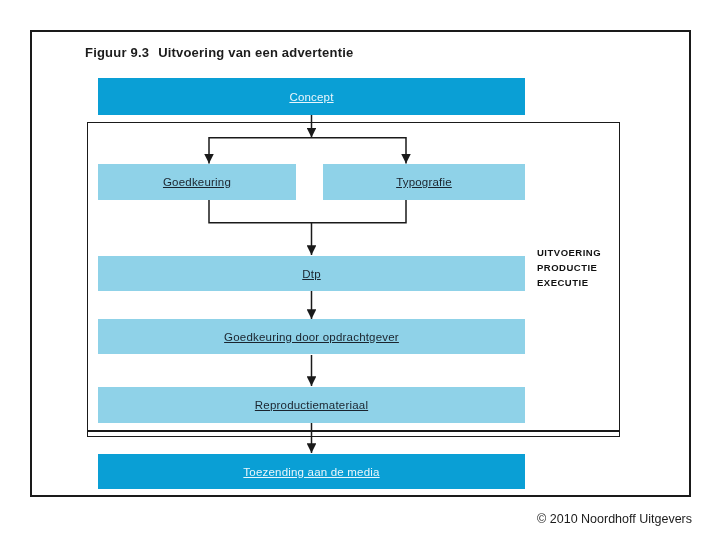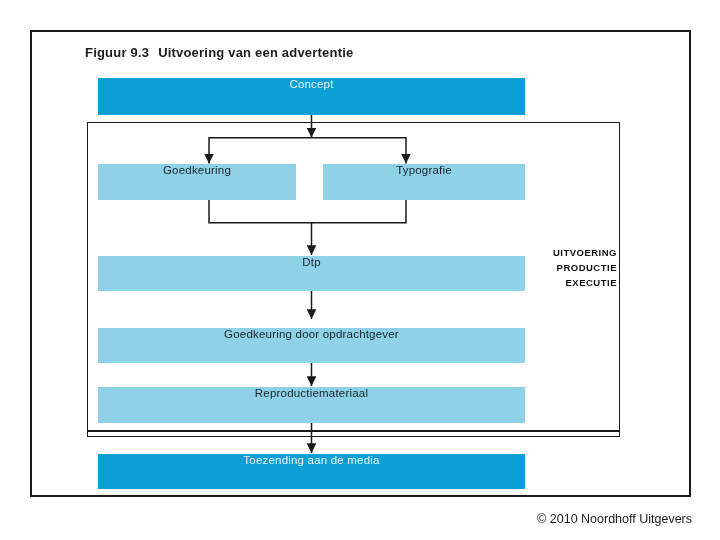--- a/index.html
+++ b/index.html
@@ -53,53 +53,54 @@
   .connectors {
     position: absolute;
     left: 0; top: 0;
     width: 720px; height: 540px;
     pointer-events: none;
   }
   
   .node {
     position: absolute;
     display: flex;
+    align-items: center;
     justify-content: center;
     font-size: 11.5px;
     letter-spacing: 0.2px;
     box-sizing: border-box;
     white-space: nowrap;
+    text-decoration: underline;
   }
   .node.dark {
     background: var(--dark-box, #0a9fd5);
     color: var(--dark-box-text, #e9f6fc);
   }
   .node.light {
     background: var(--light-box, #8fd2e8);
     color: var(--light-box-text, #1a242e);
   }
   .node-concept        { left: 98px;  top: 78px;  width: 427px; height: 37px; }
   .node-visualisatie   { left: 98px;  top: 164px; width: 198px; height: 36px; }
   .node-typografie     { left: 323px; top: 164px; width: 202px; height: 36px; }
   .node-dtp            { left: 98px;  top: 256px; width: 427px; height: 35px; }
-  .node-goedkeuring    { left: 98px;  top: 328px; width: 427px; height: 35px; }
+  .node-goedkeuring    { left: 98px;  top: 319px; width: 427px; height: 35px; }
   .node-reproductie    { left: 98px;  top: 387px; width: 427px; height: 36px; }
   .node-toezending     { left: 98px;  top: 454px; width: 427px; height: 35px; }
   
   .side-label {
     position: absolute;
     left: 537px; top: 245px;
     width: 80px;
     font-size: 9.5px;
     font-weight: bold;
     color: #111111;
     letter-spacing: 0.5px;
     line-height: 15px;
     white-space: nowrap;
-    text-align: right;
   }
   
   .footer-left {
     position: absolute;
     left: 30px; top: 512px;
     font-size: 12.5px;
     font-style: italic;
     color: #1c1c1c;
     white-space: nowrap;
   }

